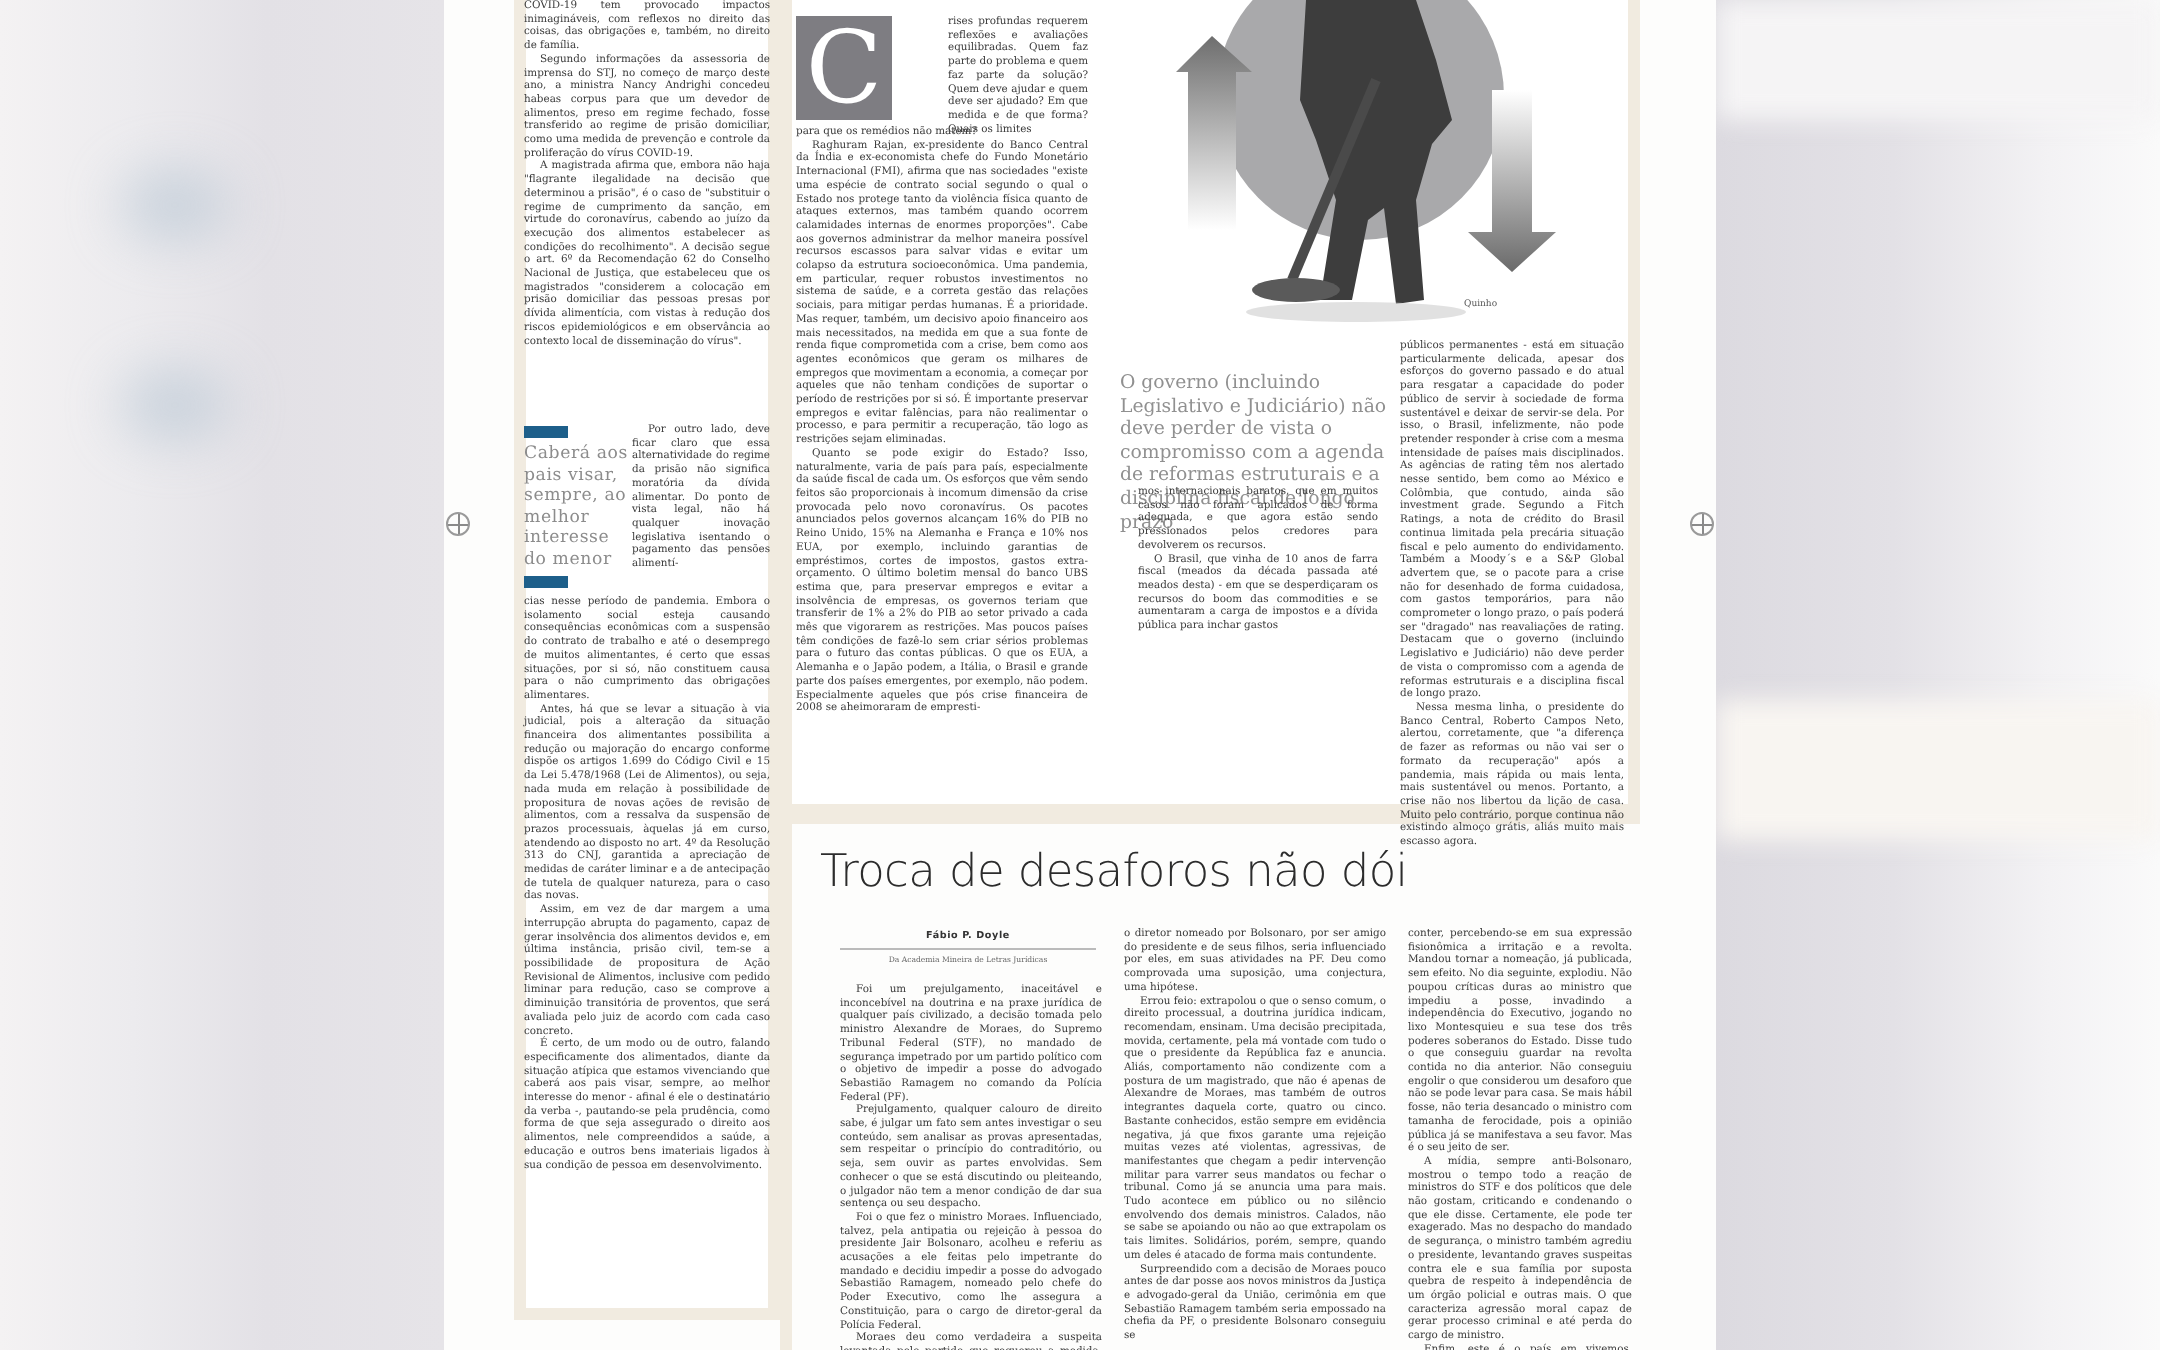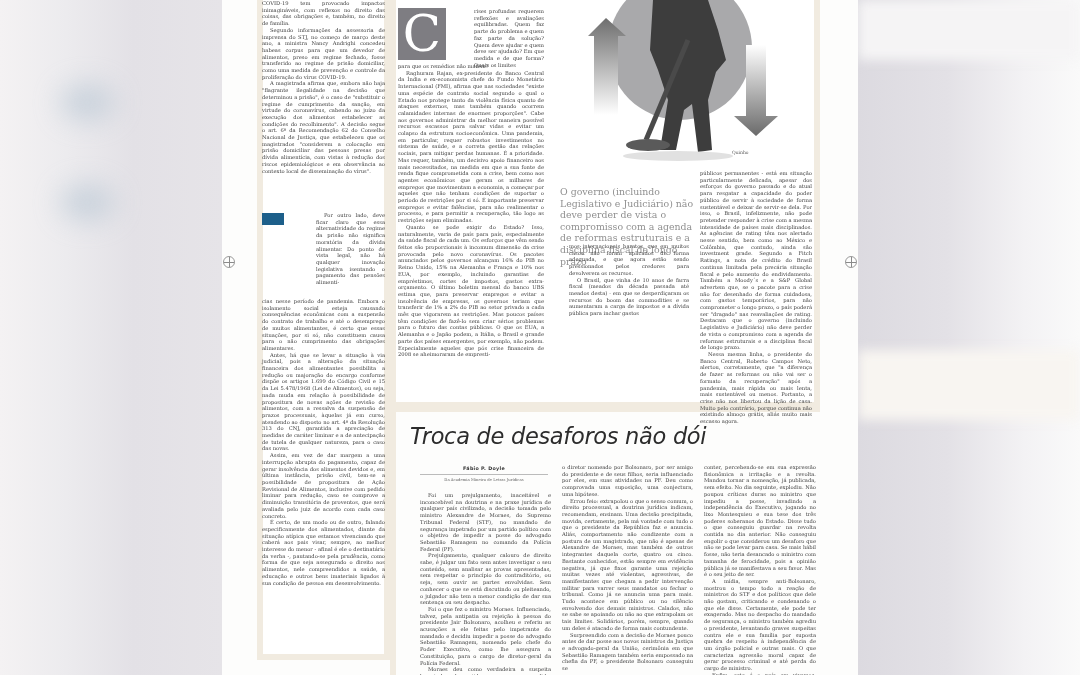--- a/index.html
+++ b/index.html
@@ -31,21 +31,21 @@
   .dropcap{position:absolute;left:398px;top:8px;width:48px;height:52px;background:#7e7d82;color:#fff;font-size:50px;line-height:52px;text-align:center;font-family:"DejaVu Serif",serif;}
   .tc-col1-top{position:absolute;left:474px;top:8px;width:70px;}
   .tc-col1{position:absolute;left:398px;top:63px;width:146px;}
   .tc-col2{position:absolute;left:569px;top:243px;width:120px;}
   .tc-col3{position:absolute;left:700px;top:170px;width:112px;}
   .illus{position:absolute;left:588px;top:0;width:200px;height:170px;}
   .pull-center{position:absolute;left:560px;top:186px;width:135px;text-align:left;font-size:9.4px;line-height:11.6px;color:#909090;font-family:"DejaVu Serif",serif;}
   .credit{position:absolute;left:732px;top:150px;font-size:4.5px;color:#555;}
 
   
-  .headline{position:absolute;left:410px;top:423px;font-family:"DejaVu Sans",sans-serif;font-size:22.5px;color:#2c2c2c;letter-spacing:-.3px;font-weight:300;font-style:italic;}
+  .headline{position:absolute;left:410px;top:423px;font-family:"DejaVu Sans",sans-serif;font-size:22.5px;color:#2c2c2c;letter-spacing:-.3px;font-weight:300;}
   .byline{position:absolute;left:420px;top:466px;width:128px;text-align:center;}
   .byline .name{font-family:"DejaVu Sans",sans-serif;font-size:4.8px;font-weight:bold;color:#333;letter-spacing:.3px;}
   .byline .rule{height:1px;background:#bbb;margin:3px 0 2px;}
   .byline .aff{font-size:3.8px;color:#666;line-height:5px;}
   .bt-col1{position:absolute;left:420px;top:492px;width:131px;}
   .bt-col2{position:absolute;left:562px;top:464px;width:131px;}
   .bt-col3{position:absolute;left:704px;top:464px;width:112px;}
   .bottom-frame-left{position:absolute;left:390px;top:412px;width:6px;height:263px;background:#f1ebe0;}
 </style>
 </head>
@@ -68,20 +68,21 @@
 <div class="left-box"></div>
 
 <div class="col-text left-text-top">
   <p style="text-indent:0">COVID-19 tem provocado impactos inimagináveis, com reflexos no direito das coisas, das obrigações e, também, no direito de família.</p>
   <p>Segundo informações da assessoria de imprensa do STJ, no começo de março deste ano, a ministra Nancy Andrighi concedeu habeas corpus para que um devedor de alimentos, preso em regime fechado, fosse transferido ao regime de prisão domiciliar, como uma medida de prevenção e controle da proliferação do vírus COVID-19.</p>
   <p>A magistrada afirma que, embora não haja "flagrante ilegalidade na decisão que determinou a prisão", é o caso de "substituir o regime de cumprimento da sanção, em virtude do coronavírus, cabendo ao juízo da execução dos alimentos estabelecer as condições do recolhimento". A decisão segue o art. 6º da Recomendação 62 do Conselho Nacional de Justiça, que estabeleceu que os magistrados "considerem a colocação em prisão domiciliar das pessoas presas por dívida alimentícia, com vistas à redução dos riscos epidemiológicos e em observância ao contexto local de disseminação do vírus".</p>
 </div>
 
 <div class="pull-left">
   <div class="bar"></div>
+  <div class="qtext">Caberá aos pais visar, sempre, ao melhor interesse do menor</div>
   <div class="bar"></div>
 </div>
 
 <div class="col-text left-text-mid">
   <p>Por outro lado, deve ficar claro que essa alternatividade do regime da prisão não significa moratória da dívida alimentar. Do ponto de vista legal, não há qualquer inovação legislativa isentando o pagamento das pensões alimentí-</p>
 </div>
 
 <div class="col-text left-text-bot">
   <p style="text-indent:0">cias nesse período de pandemia. Embora o isolamento social esteja causando consequências econômicas com a suspensão do contrato de trabalho e até o desemprego de muitos alimentantes, é certo que essas situações, por si só, não constituem causa para o não cumprimento das obrigações alimentares.</p>
   <p>Antes, há que se levar a situação à via judicial, pois a alteração da situação financeira dos alimentantes possibilita a redução ou majoração do encargo conforme dispõe os artigos 1.699 do Código Civil e 15 da Lei 5.478/1968 (Lei de Alimentos), ou seja, nada muda em relação à possibilidade de propositura de novas ações de revisão de alimentos, com a ressalva da suspensão de prazos processuais, àquelas já em curso, atendendo ao disposto no art. 4º da Resolução 313 do CNJ, garantida a apreciação de medidas de caráter liminar e a de antecipação de tutela de qualquer natureza, para o caso das novas.</p>

